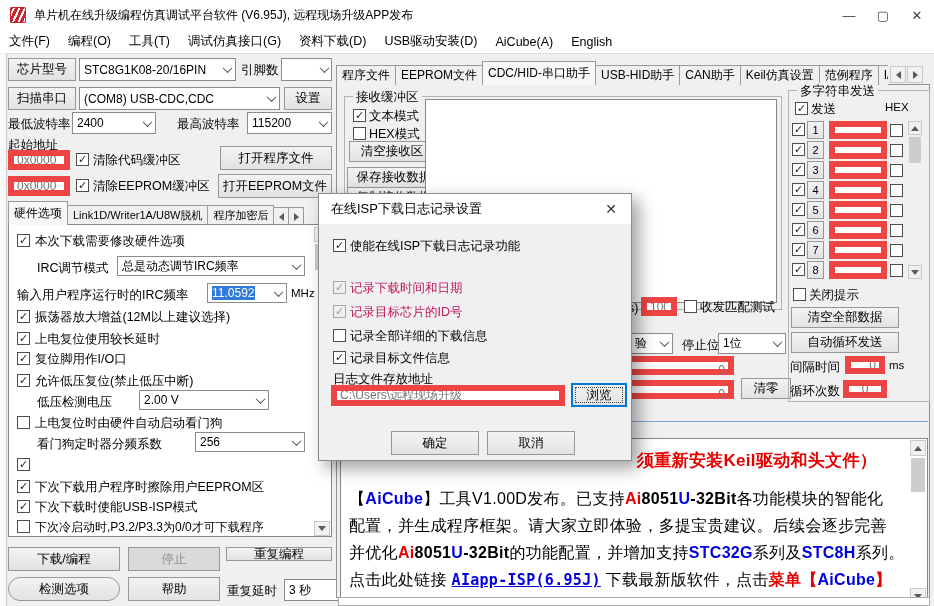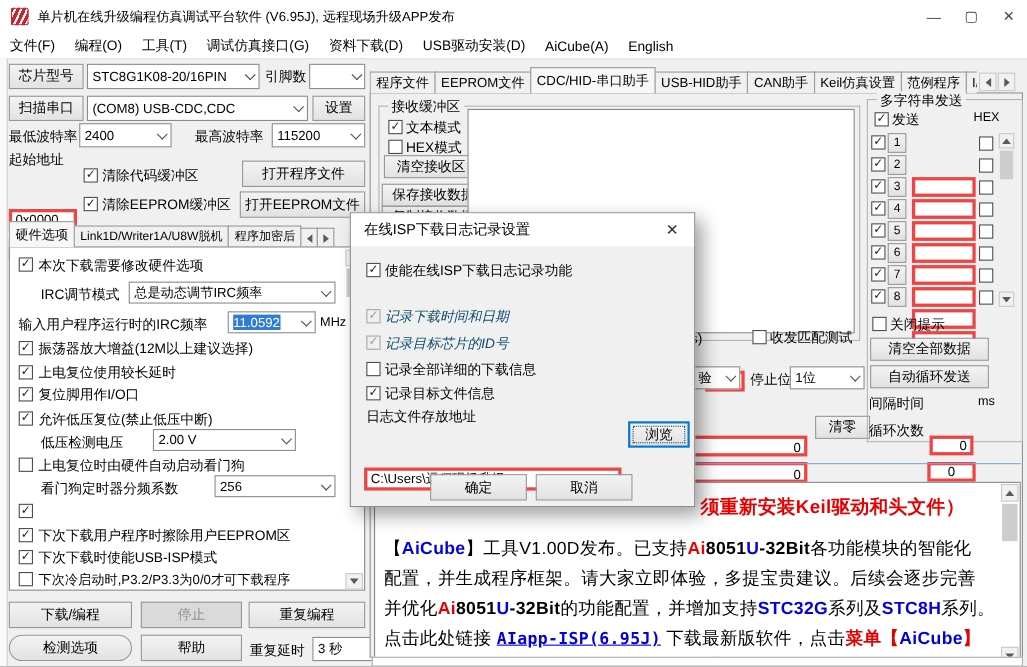--- a/index.html
+++ b/index.html
@@ -23,23 +23,23 @@
   .combo{position:absolute;box-sizing:border-box;display:flex;align-items:center;background:#fff;
          border:1px solid #8b8b8b;font-size:12px;padding:0 4px;overflow:hidden;}
   .combo .tx{white-space:nowrap;overflow:hidden;}
   .chev{margin-left:auto;flex:none;width:6px;height:6px;border-right:1.4px solid #505050;border-bottom:1.4px solid #505050;
         transform:rotate(45deg) translate(-1px,-1px);}
   .cbx{position:absolute;box-sizing:border-box;width:13px;height:13px;background:#fff;border:1px solid #4d4d4d;
        font-size:11px;line-height:10px;text-align:center;color:#222;}
   .cbx.ck::before{content:"✓";}
   .cbx.dis{border-color:#a8a8a8;background:#f0f0f0;color:#9a9a9a;}
   .lb{position:absolute;font-size:12.5px;white-space:nowrap;}
-  .lb.dim{color:#0c4a6e;font-style:italic;}
-  .inp{position:absolute;box-sizing:border-box;border:3px solid #ef4444;background:#fff;font-size:12px;
-       padding:0 3px;font-family:inherit;color:#000000;margin-top:40px;}
+  .lb.dim{color:#be185d;}
+  .inp{position:absolute;box-sizing:border-box;border:6px solid #ef4444;background:#fff;font-size:12px;
+       padding:0 3px;font-family:inherit;color:#737373;}
   .group{position:absolute;box-sizing:border-box;border:1px solid #b3b3b3;}
   .legend{position:absolute;top:-8px;left:8px;background:#f0f0f0;padding:0 3px;font-size:12.5px;white-space:nowrap;}
   .sunken{position:absolute;box-sizing:border-box;border:1px solid #828790;background:#fff;}
   
   .tabstrip{position:absolute;display:flex;align-items:flex-end;overflow:hidden;}
   .tab{box-sizing:border-box;height:20px;line-height:18px;padding:0 5px;border:1px solid #9a9a9a;border-bottom:none;
        background:#f0f0f0;font-size:12px;white-space:nowrap;margin-right:-1px;flex:none;}
   .tab.small{font-size:11px;}
   .tab.active{height:24px;line-height:23px;background:#f7f7f7;position:relative;z-index:2;}
   .tab.shrink{flex-shrink:1;overflow:hidden;}
@@ -206,21 +206,21 @@
         <span class="tri-u"></span>
       </div>
     <div class="thumb" style="left:306px;top:19px;width:14px;height:26px;"></div>
     <div class="sarr" style="left:305px;top:296px;width:16px;height:15px;">
         <span class="tri-d"></span>
       </div>
   </div>
 
   <div class="btn" style="left:8px;top:547px;width:112px;height:24px;">下载/编程</div>
   <div class="btn dis" style="left:128px;top:547px;width:92px;height:24px;">停止</div>
-  <div class="btn" style="left:226px;top:547px;width:106px;height:24px;">重复编程</div>
+  <div class="btn" style="left:226px;top:547px;width:106px;height:14px;">重复编程</div>
   <div class="btn" style="left:8px;top:577px;width:112px;height:24px;border-radius:12px;">检测选项</div>
   <div class="btn" style="left:128px;top:577px;width:92px;height:24px;">帮助</div>
   <span class="lb" style="left:227px;top:583px;">重复延时</span>
   <div class="combo" style="left:284px;top:579px;width:72px;height:22px;">
     <span class="tx">3 秒</span>
       <span class="chev"></span>
   </div>
 
   <div class="abs" style="left:336px;top:84px;width:594px;height:514px;border:1px solid #919191;background:#f0f0f0;"></div>
 

